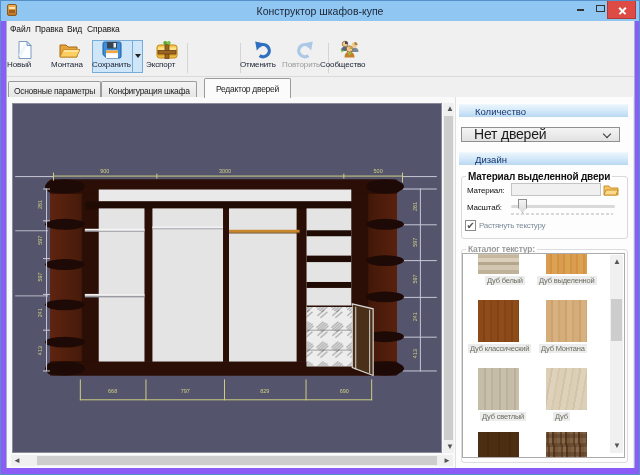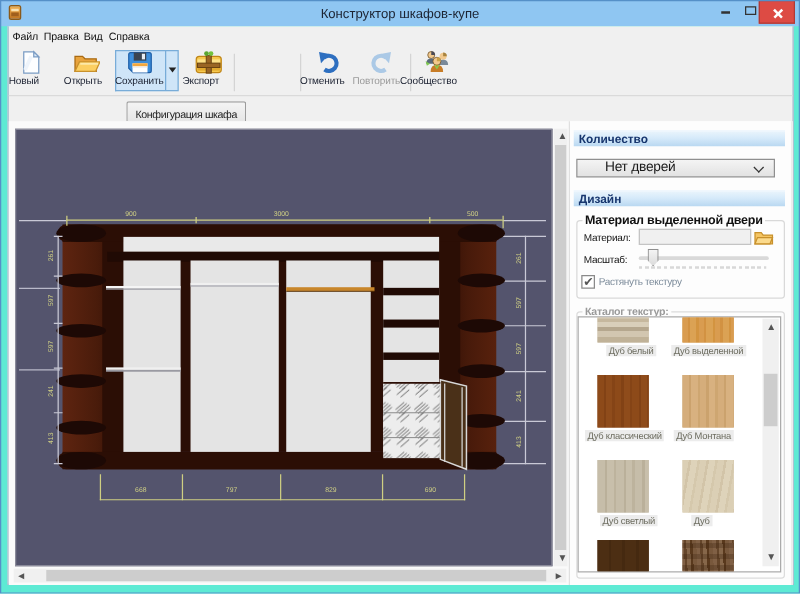--- a/index.html
+++ b/index.html
@@ -1,17 +1,17 @@
 <!DOCTYPE html>
 <html><head><meta charset="utf-8">
 <style>
 html,body{margin:0;padding:0;}
 *{box-sizing:border-box;}
 body{font-family:"Liberation Sans",sans-serif;}
-#root{position:relative;width:640px;height:475px;background:#5eead4;overflow:hidden;}
+#root{position:relative;width:640px;height:475px;background:#8b5cf6;overflow:hidden;}
 #root:before{content:"";position:absolute;inset:0;border:1px solid #5590c8;pointer-events:none;z-index:50;}
 
 #titlebar{position:absolute;left:0;top:0;width:640px;height:21px;background:#8fc6f2;}
 #title{position:absolute;left:0;right:0;top:5px;text-align:center;font-size:10.5px;color:#1c2433;}
 #winicon{position:absolute;left:7px;top:4px;width:10px;height:12px;background:linear-gradient(180deg,#f0b050,#c07524);border:1px solid #8a5a1a;border-radius:2px;}
 #winicon:before{content:"";position:absolute;left:1px;top:2px;right:1px;height:2px;background:#fbe2b0;}
 #winicon:after{content:"";position:absolute;left:1px;bottom:2px;right:1px;height:3px;background:#a05f1d;}
 .capbtn{position:absolute;top:0;height:19px;color:#222;font-size:11px;text-align:center;}
 #btnmin{left:569px;width:24px;}
 #btnmax{left:588px;width:24px;}
@@ -42,24 +42,24 @@
 #main{position:absolute;left:0;top:76px;width:627px;height:371px;background:#fafafa;}
 #canvas{position:absolute;left:5px;top:6px;width:430px;height:350px;background:#54546d;border:1px solid #8a8a9a;}
 
 #vscroll{position:absolute;left:436px;top:6px;width:11px;height:350px;background:#f0f0f0;}
 #vscroll .thumb{position:absolute;left:1px;top:13px;width:9px;height:324px;background:#cdcdcd;}
 #hscroll{position:absolute;left:4px;top:358px;width:442px;height:11px;background:#f0f0f0;}
 #hscroll .thumb{position:absolute;left:26px;top:1px;width:400px;height:9px;background:#cdcdcd;}
 .sarrow{position:absolute;font-size:8px;color:#555;line-height:10px;}
 
 #rpanel{position:absolute;left:448px;top:0;width:179px;height:371px;background:#fdfdfd;border-left:1px solid #e0e0e0;border-right:1px solid #e8e8e8;}
-.hdr{position:absolute;left:3px;width:169px;height:13px;background:linear-gradient(180deg,#e9f4fc 0%,#d6eafa 45%,#b9d8f1 100%);border-top:1px solid #f0f7fd;font-size:9.5px;font-weight:bold;color:#17366e;padding:0px 0 0 4px;line-height:14px;}
+.hdr{position:absolute;left:3px;width:169px;height:13px;background:linear-gradient(180deg,#e9f4fc 0%,#d6eafa 45%,#b9d8f1 100%);border-top:1px solid #f0f7fd;font-size:9.5px;font-weight:normal;color:#17366e;padding:0px 0 0 16px;line-height:14px;}
 #hdr1{top:7px;}
 #hdr2{top:55px;}
-#combo{position:absolute;left:5px;top:30px;width:159px;height:15px;background:linear-gradient(180deg,#f4f4f4,#e2e2e2);border:1px solid #8f8f8f;font-size:11px;letter-spacing:-0.2px;color:#1a1a1a;padding:0px 0 0 22px;line-height:13px;}
+#combo{position:absolute;left:5px;top:30px;width:159px;height:15px;background:linear-gradient(180deg,#f4f4f4,#e2e2e2);border:1px solid #8f8f8f;font-size:14px;letter-spacing:-0.2px;color:#1a1a1a;padding:0px 0 0 12px;line-height:13px;}
 #combo:after{content:"";position:absolute;right:9px;top:3px;width:5px;height:5px;border-right:1.6px solid #333;border-bottom:1.6px solid #333;transform:rotate(45deg);}
 .grp{position:absolute;left:5px;width:167px;border:1px solid #d9d9d9;border-radius:3px;}
 #grp1{top:79px;height:63px;}
 #grp1 .legend{position:absolute;left:4px;top:-6px;background:#fdfdfd;font-size:10px;letter-spacing:-0.2px;font-weight:bold;color:#111;padding:0 2px;white-space:nowrap;}
 #grp2{top:152px;height:214px;border-color:#dcdcdc;}
 #grp2 .legend{position:absolute;left:4px;top:-6px;background:#fdfdfd;font-size:8.5px;letter-spacing:-0.2px;font-weight:bold;color:#9a9a9a;padding:0 2px;white-space:nowrap;}
 .rlabel{position:absolute;font-size:8px;letter-spacing:-0.2px;color:#111;white-space:nowrap;}
 #matinput{position:absolute;left:49px;top:6px;width:90px;height:13px;background:#f0f0f0;border:1px solid #c4c4c4;}
 #folderbtn{position:absolute;left:141px;top:6px;width:16px;height:14px;}
 #slider{position:absolute;left:49px;top:28px;width:104px;height:3px;background:#d9d9d9;border-radius:2px;}
@@ -100,21 +100,21 @@
             <path d="M5 16 L10 5" stroke="#eef4fb" stroke-width="3" fill="none"></path>
           </svg>
           <div class="lbl">Новый</div>
         </div>
       <div class="tbtn" style="left:44px;width:36px">
           <svg width="22" height="20" viewBox="0 0 22 20">
             <path d="M2 5 L8 5 L10 7 L19 7 L19 17 L2 17 Z" fill="#e8a33d" stroke="#a96a12" stroke-width="1"></path>
             <path d="M2 17 L5.5 9.5 L22 9.5 L18.5 17 Z" fill="#fccf62" stroke="#c8912c" stroke-width="1"></path>
             <path d="M6.2 11 L20.5 11" stroke="#fde9a8" stroke-width="1.6" fill="none"></path>
           </svg>
-          <div class="lbl">Открыть</div>
+          <div class="lbl">Монтана</div>
         </div>
       <div class="tbtn" style="left:85px;width:40px">
           <svg width="20" height="20" viewBox="0 0 20 20">
             <path d="M2.5 2 L17.5 2 Q19 2 19 3.5 L19 16.5 Q19 18 17.5 18 L4.5 18 L1 14.5 L1 3.5 Q1 2 2.5 2 Z" fill="#3d8edb" stroke="#1e5fa8" stroke-width="1"></path>
             <rect x="5" y="2" width="10" height="6.5" fill="#3a4450"></rect>
             <rect x="11.5" y="3" width="2.5" height="4.5" fill="#e8eef4"></rect>
             <path d="M4 10.5 L16 10.5 L16 18 L4 18 Z" fill="#fff"></path>
             <path d="M4 10.5 L16 10.5 L16 13 L4 13 Z" fill="#f3a73d"></path>
             <path d="M4 13.7 L16 13.7" stroke="#e8e8e8" stroke-width="0.8"></path>
           </svg>
@@ -160,21 +160,23 @@
             <path d="M12.5 12 Q12.5 7.8 16.5 7.8 Q20.5 7.8 20.5 12 Z" fill="#7a8a9a"></path>
             <circle cx="11.5" cy="9" r="3.2" fill="#f2c98e" stroke="#6a4a20" stroke-width="0.6"></circle>
             <path d="M11.5 5.8 A3.2 3.2 0 0 1 14.7 9 L11.5 9 Z" fill="#caa045"></path>
             <path d="M6.5 17.5 Q6.5 11.8 11.5 11.8 Q16.5 11.8 16.5 17.5 Z" fill="#c87d28"></path>
             <path d="M10 12 L11.5 14.5 L13 12" fill="none" stroke="#8ac850" stroke-width="1.2"></path>
           </svg>
           <div class="lbl">Сообщество</div>
         </div>
     </div>
     <div id="tabbar">
+      <div class="tab" style="left:1px;width:93px">Основные параметры</div>
       <div class="tab" style="left:94px;width:96px">Конфигурация шкафа</div>
+      <div class="tab" id="tab3" style="left:197px;width:87px">Редактор дверей</div>
     </div>
     <div id="main">
       <svg id="canvas" viewBox="11 103 430 350">
         <defs>
           <linearGradient id="rackL" x1="0" y1="0" x2="1" y2="0">
             <stop offset="0" stop-color="#5e2410"></stop>
               <stop offset="0.55" stop-color="#4a1c0b"></stop>
               <stop offset="1" stop-color="#331005"></stop>
           </linearGradient>
           <linearGradient id="rackR" x1="0" y1="0" x2="1" y2="0">

